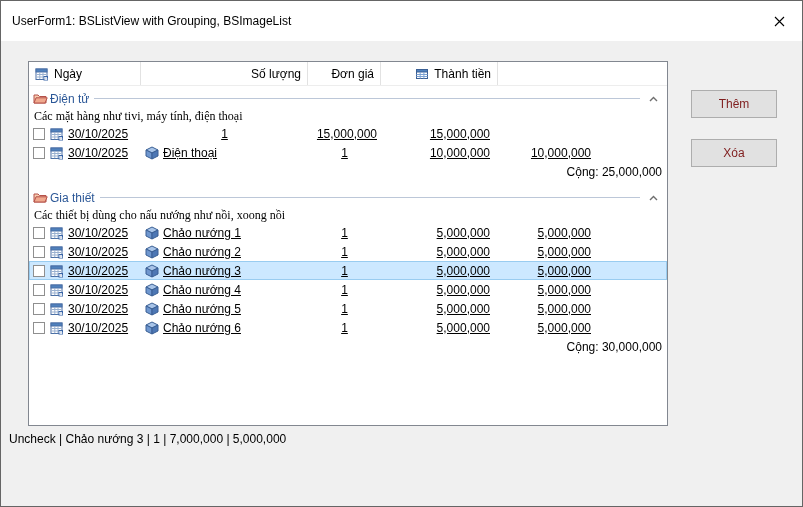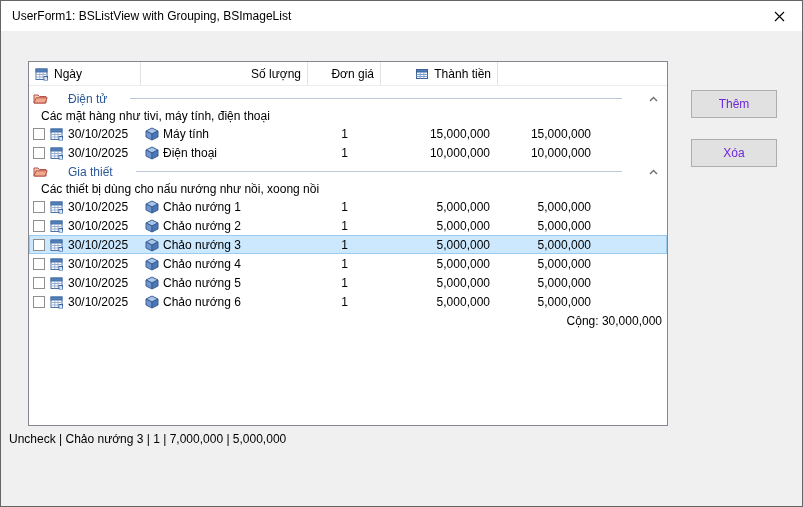--- a/index.html
+++ b/index.html
@@ -9,21 +9,21 @@
     background: #d6d6d6;
   }
   .window {
     position: relative;
     width: 803px; height: 507px;
     border: 1px solid #656565;
     background: #f0f0f0;
     overflow: hidden;
   }
   .titlebar {
-    height: 30px; background: #ffffff;
+    height: 40px; background: #ffffff;
     display: flex; align-items: center;
   }
   .titlebar .title { flex: 1; font-size: 12px; color: #000; padding-left: 11px; }
   .close-btn {
     width: 46px; height: 30px; display: flex; align-items: center; justify-content: center;
     cursor: pointer;
   }
   .app-body { position: absolute; left: 0; top: 30px; right: 0; bottom: 0; }
 
   .listview {
@@ -37,46 +37,46 @@
   }
   .hcell {
     display: flex; align-items: center; gap: 5px; padding: 7px 6px;
     border-right: 1px solid #e2e2e2; overflow: hidden; white-space: nowrap;
   }
   .hcell.right { justify-content: flex-end; }
   .hcell.filler { border-right: none; }
 
   .lv-body { padding-top: 3px; }
 
-  .grp-head { display: flex; align-items: center; height: 19px; padding: 0 6px 0 4px; gap: 20px; }
+  .grp-head { display: flex; align-items: center; height: 19px; padding: 0 6px 0 4px; gap: 2px; }
   .grp-title { color: #2b5797; white-space: nowrap; }
   .grp-line { flex: 1; height: 1px; background: #bcc7d8; margin: 0 3px; }
   .chev { display: flex; width: 16px; justify-content: center; align-items: center; cursor: pointer; }
-  .grp-desc { padding-left: 12px; height: 16px; line-height: 16px; white-space: nowrap; }
+  .grp-desc { padding-left: 5px; height: 16px; line-height: 16px; white-space: nowrap; font-family: Liberation Serif, serif; }
 
   .lv-row {
     display: grid; grid-template-columns: 112px 167px 73px 117px 103px 1fr;
-    height: 19px; align-items: stretch;
+    height: 19px; align-items: stretch; text-decoration: underline;
   }
   .lv-row.sel { background: #cce8ff; box-shadow: inset 0 0 0 1px #99ccf0; }
   .c { display: flex; align-items: center; gap: 4px; padding: 0 4px; overflow: hidden; white-space: nowrap; }
   .c.right { justify-content: flex-end; }
   .c.center { justify-content: center; }
   .lv-row .c:nth-child(4) { padding-right: 8px; }
   .lv-row .c:nth-child(5) { padding-right: 10px; }
   .cb { width: 12px; height: 12px; border: 1px solid #8f8f8f; background: #fff; flex: none; margin-right: 1px; }
   .ic { display: flex; flex: none; align-items: center; }
 
   .grp-foot { height: 19px; display: flex; align-items: center; justify-content: flex-end; padding-right: 5px; margin-bottom: 7px; }
 
   .btn {
     position: absolute; width: 86px; height: 28px;
     background: #e1e1e1; border: 1px solid #adadad;
     font-family: "Liberation Sans", "DejaVu Sans", sans-serif;
-    font-size: 12px; color: #6d28d9; cursor: pointer;
+    font-size: 12px; color: #7f1d1d; cursor: pointer;
   }
   #btn-add { left: 690px; top: 59px; }
   #btn-del { left: 690px; top: 108px; }
 
   .status { position: absolute; left: 8px; top: 401px; font-size: 12px; color: #000; white-space: nowrap; }
 </style>
 </head>
 <body>
 
 <div class="window">
@@ -149,30 +149,20 @@
                 <svg width="14" height="14" viewBox="0 0 14 14">
                   <rect x="1" y="2" width="11" height="10.5" fill="#fff" stroke="#4a6fa5"></rect>
                   <rect x="1" y="2" width="11" height="3" fill="#4f81bd" stroke="#4a6fa5"></rect>
                   <path d="M2 7.5h9M2 10h9M4.8 5.2v7M8 5.2v7" stroke="#9ab1d0" fill="none"></path>
                   <rect x="8.5" y="9" width="4.5" height="4.5" fill="#3a66a8"></rect>
                   <path d="M9.5 10.5h2.5M9.5 10.5v1h2.5v1h-2.5" stroke="#fff" fill="none" stroke-width="0.8"></path>
                 </svg>
               </span>
               <span>30/10/2025</span>
             </div>
-            <div class="c">
-              <span class="ic">
-                <svg width="14" height="14" viewBox="0 0 14 14">
-                  <path d="M7 1 13 4 7 7 1 4Z" fill="#a8c4e8" stroke="#3a5f94"></path>
-                  <path d="M1 4v6l6 3V7Z" fill="#6f97cf" stroke="#3a5f94"></path>
-                  <path d="M13 4v6l-6 3V7Z" fill="#4d77b4" stroke="#3a5f94"></path>
-                </svg>
-              </span>
-              <span>Máy tính</span>
-            </div>
             <div class="c center">
               <span>1</span>
             </div>
             <div class="c right">
               <span>15,000,000</span>
             </div>
             <div class="c right">
               <span>15,000,000</span>
             </div>
             <div class="c"></div>
@@ -205,20 +195,21 @@
               <span>1</span>
             </div>
             <div class="c right">
               <span>10,000,000</span>
             </div>
             <div class="c right">
               <span>10,000,000</span>
             </div>
             <div class="c"></div>
           </div>
+          <div class="grp-foot">Cộng: 25,000,000</div>
           <div class="grp-head">
             <span class="ic">
               <svg width="15" height="13" viewBox="0 0 15 13">
                 <path d="M1 3h4l1.5 1.5H13v6.5H1z" fill="#f6cdb0" stroke="#b5524a"></path>
                 <path d="M1 11 3 5.8h11.2L12 11z" fill="#f0a98e" stroke="#b5524a"></path>
               </svg>
             </span>
             <span class="grp-title">Gia thiết</span>
             <span class="grp-line"></span>
             <span class="chev">

